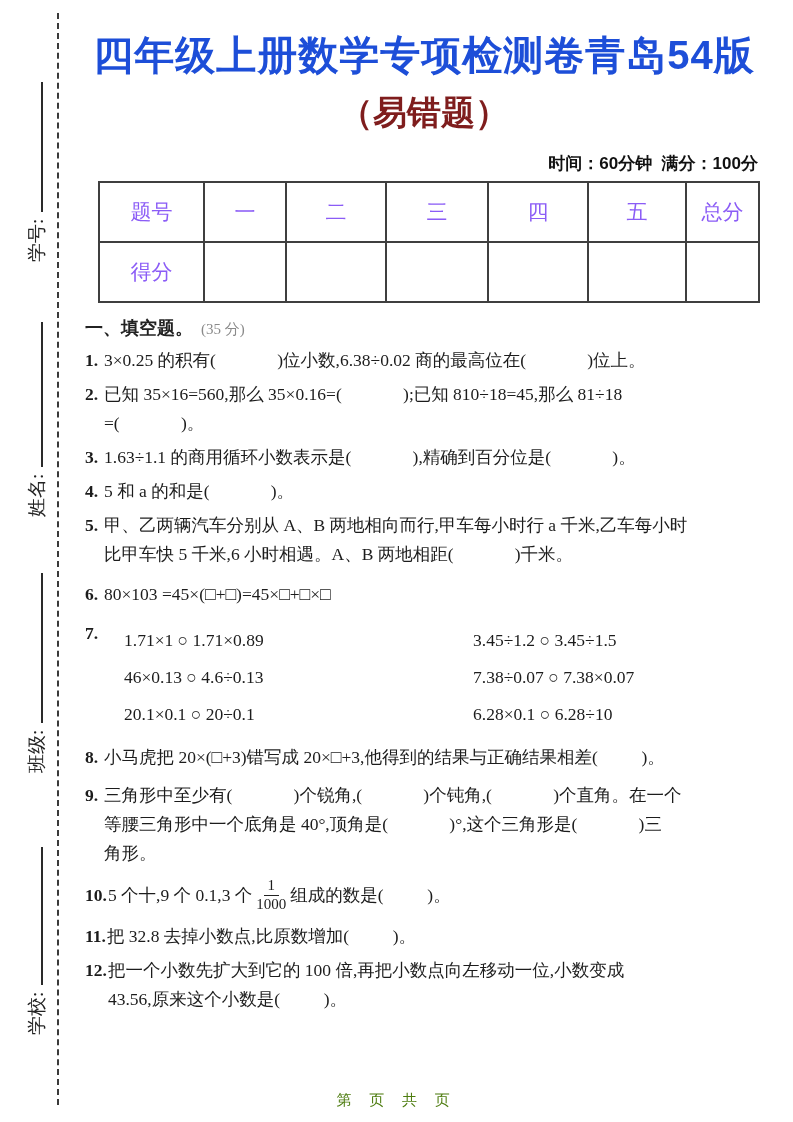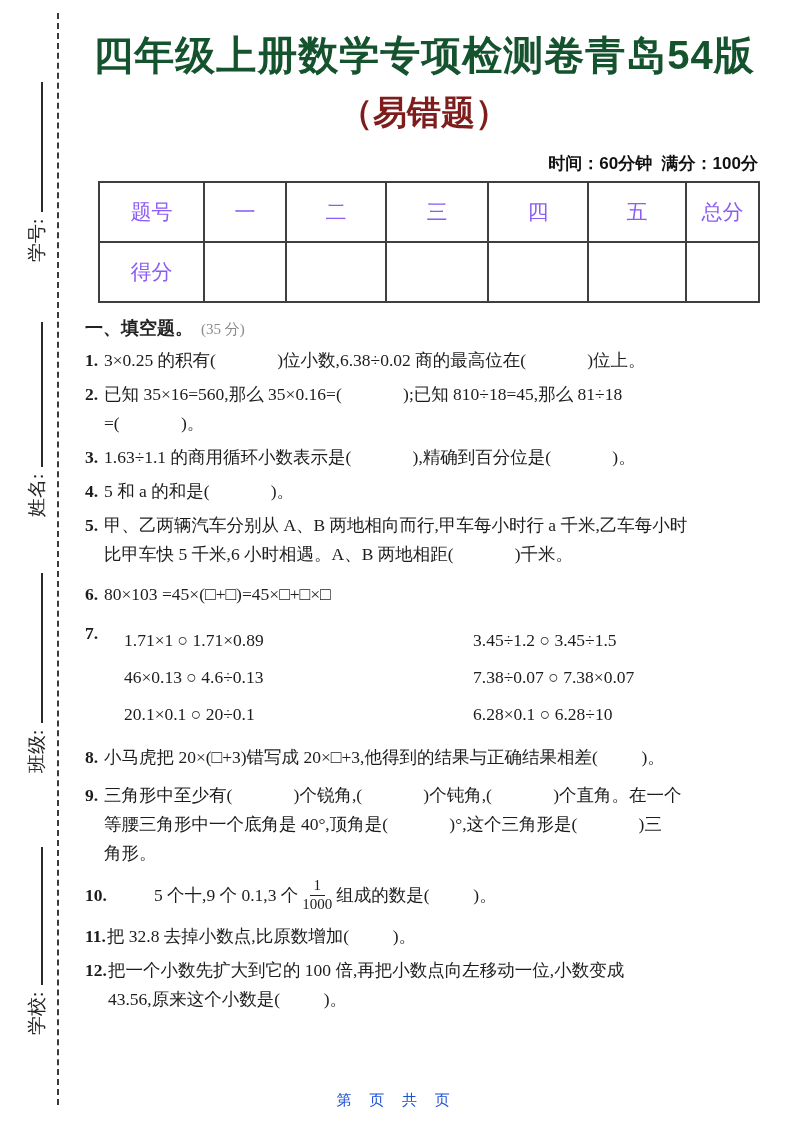--- a/index.html
+++ b/index.html
@@ -56,21 +56,21 @@
     width: 678px;
   }
   .title {
     margin-top: 30px;
     text-align: center;
     font-family: "Liberation Sans", "DejaVu Sans", sans-serif;
     font-weight: bold;
     font-size: 40px;
     letter-spacing: 1px;
     line-height: 1.25;
-    color: #14532d;
+    color: #1d4ed8;
   }
   .subtitle {
     margin-top: 10px;
     text-align: center;
     font-family: "Liberation Sans", "DejaVu Sans", sans-serif;
     font-weight: bold;
     font-size: 34px;
     color: #7f1d1d;
   }
   .exam-info {
@@ -143,33 +143,33 @@
   .frac {
     display: inline-flex;
     flex-direction: column;
     align-items: center;
     margin: 0 4px;
     font-size: 15px;
     line-height: 1.15;
     vertical-align: middle;
   }
   .frac .fnum { border-bottom: 1.5px solid #222; padding: 0 4px; }
-  .q10-row { line-height: 44px; gap: 46px; }
+  .q10-row { line-height: 44px; }
   .q10-row .q-inline { line-height: 24px; min-height: 44px; }
 
   
   .footer {
     position: absolute;
     left: 0;
     right: 0;
     bottom: 12px;
     text-align: center;
     font-size: 15px;
     letter-spacing: 7px;
-    color: #1d4ed8;
+    color: #4d7c0f;
     white-space: pre-wrap;
   }
 </style>
 </head>
 <body>
 
 <div class="page">
 
   <div class="dashed-line"></div>
 

